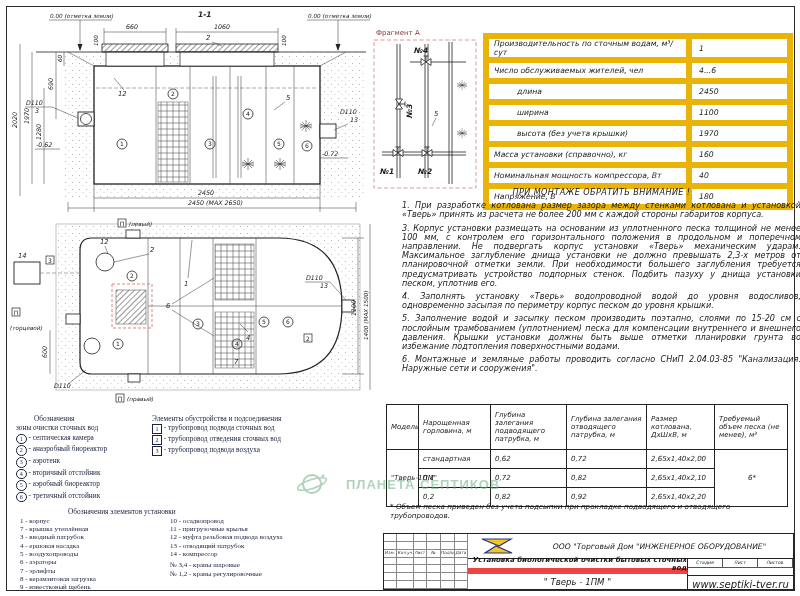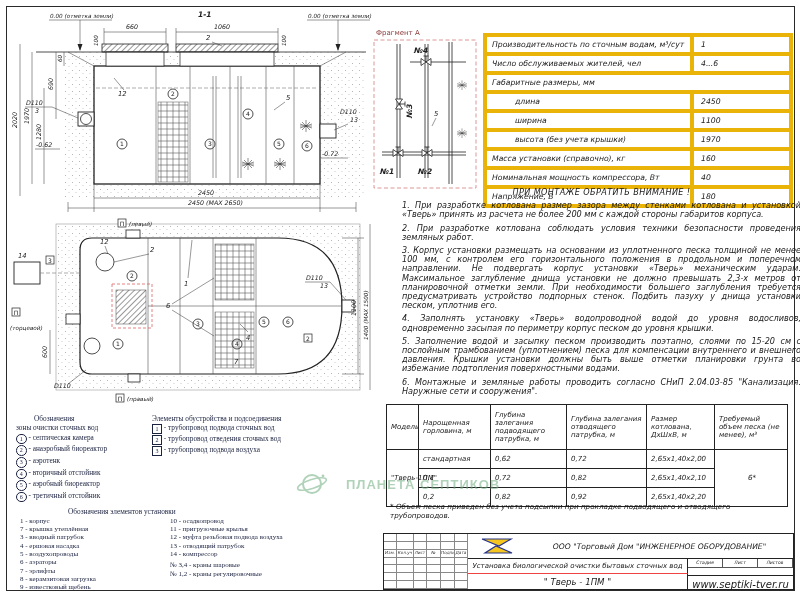--- a/index.html
+++ b/index.html
@@ -13,21 +13,21 @@
   svg .lbl{font-size:6.8px;}
   svg .zt{font-size:6px;font-style:normal;}
   svg .ttl{font-size:7.5px;font-weight:bold;}
   svg .frg{font-size:7px;fill:#8b3a3a;font-style:normal;}
   .ln{stroke:#222;stroke-width:0.8;fill:none;}
   .thin{stroke:#444;stroke-width:0.55;fill:none;}
   .dash{stroke:#777;stroke-width:0.6;stroke-dasharray:4 2;fill:none;}
 
   
   .spec{position:absolute;left:483px;top:33px;width:310px;height:152px;border-collapse:collapse;}
-  .spec td{border:4px solid #eab308;font-style:italic;font-size:7.7px;padding:0 0 0 5px;height:15px;}
+  .spec td{border:6px solid #eab308;font-style:italic;font-size:7.7px;padding:0 0 0 5px;height:15px;}
   .spec td.val{width:88px;padding-left:7px;}
   .spec td.ind{padding-left:28px;}
 
   
   .inst{position:absolute;left:398px;top:188px;width:407px;font-style:italic;
         font-size:8.1px;line-height:9.2px;text-align:justify;}
   .inst .t{text-align:center;margin-bottom:3px;letter-spacing:.4px;}
   .inst p{margin:4px;}
 
   
@@ -61,22 +61,22 @@
   .tb{position:absolute;left:383px;top:533px;width:411px;height:57px;border:1.5px solid #222;
       box-sizing:border-box;font-style:italic;}
   .tb .abs{position:absolute;box-sizing:border-box;}
   .tb-left{left:0;top:0;width:84px;height:100%;border-right:1.2px solid #222;
            display:grid;grid-template-columns:13px 17px 13px 14px 14px 13px;grid-auto-rows:1fr;}
   .tb-left div{border-right:.5px solid #888;border-bottom:.5px solid #888;font-size:4.2px;
                font-style:italic;overflow:hidden;text-align:center;line-height:6.5px;color:#333;}
   .tb-top{left:84px;top:0;right:0;height:25px;border-bottom:1px solid #222;display:flex;align-items:center;}
   .tb-logo{width:58px;display:flex;justify-content:center;}
   .tb-comp{flex:1;text-align:center;font-size:7.6px;}
-  .tb-mid{left:84px;top:25px;width:220px;height:15px;border-right:1px solid #222;border-bottom:1px solid #ef4444;
-          display:flex;align-items:center;justify-content:center;font-size:7px;text-align:right;}
+  .tb-mid{left:84px;top:25px;width:220px;height:15px;border-right:1px solid #222;border-bottom:6px solid #ef4444;
+          display:flex;align-items:center;justify-content:center;font-size:7px;text-align:right;font-weight:bold;}
   .tb-model{left:84px;top:40px;width:220px;height:15.5px;border-right:1px solid #222;
           display:flex;align-items:center;justify-content:center;font-size:8.6px;}
   .tb-right{left:304px;top:25px;right:0;bottom:0;}
   .tb-stage{display:flex;height:8px;border-bottom:.6px solid #555;}
   .tb-stage div{flex:1;border-right:.6px solid #555;font-size:4.6px;text-align:center;line-height:8px;}
   .tb-empty{height:7px;border-bottom:.8px solid #222;}
   .tb-site{height:16px;display:flex;align-items:center;justify-content:center;font-size:10px;}
 
   
   .wm{position:absolute;left:295px;top:461px;width:240px;height:46px;display:flex;align-items:center;
@@ -340,23 +340,20 @@
     <tbody>
         <tr>
           <td>Производительность по сточным водам, м³/сут</td>
           <td class="val">1</td>
         </tr>
     <tr>
           <td>Число обслуживаемых жителей, чел</td>
           <td class="val">4...6</td>
         </tr>
     <tr>
-          <td colspan="2">Габаритные размеры, мм</td>
-        </tr>
-    <tr>
           <td class="ind">длина</td>
           <td class="val">2450</td>
         </tr>
     <tr>
           <td class="ind">ширина</td>
           <td class="val">1100</td>
         </tr>
     <tr>
           <td class="ind">высота (без учета крышки)</td>
           <td class="val">1970</td>
@@ -372,21 +369,20 @@
     <tr>
           <td>Напряжение, В</td>
           <td class="val">180</td>
         </tr>
   </tbody>
     </table>
 
   <div class="inst">
     <div class="t">ПРИ МОНТАЖЕ ОБРАТИТЬ ВНИМАНИЕ !</div>
     <p>1. При разработке котлована размер зазора между стенками котлована и установкой «Тверь» принять из расчета не более 200 мм с каждой стороны габаритов корпуса.</p>
-    <p>2. При разработке котлована соблюдать условия техники безопасности проведения земляных работ.</p>
     <p>3. Корпус установки размещать на основании из уплотненного песка толщиной не менее 100 мм, с контролем его горизонтального положения в продольном и поперечном направлении. Не подвергать корпус установки «Тверь» механическим ударам. Максимальное заглубление днища установки не должно превышать 2,3-х метров от планировочной отметки земли. При необходимости большего заглубления требуется предусматривать устройство подпорных стенок. Подбить пазуху у днища установки песком, уплотнив его.</p>
     <p>4. Заполнять установку «Тверь» водопроводной водой до уровня водосливов, одновременно засыпая по периметру корпус песком до уровня крышки.</p>
     <p>5. Заполнение водой и засыпку песком производить поэтапно, слоями по 15-20 см с послойным трамбованием (уплотнением) песка для компенсации внутреннего и внешнего давления. Крышки установки должны быть выше отметки планировки грунта во избежание подтопления поверхностными водами.</p>
     <p>6. Монтажные и земляные работы проводить согласно СНиП 2.04.03-85 "Канализация. Наружные сети и сооружения".</p>
   </div>
 
   <table class="mod gost">
     <colgroup>
         <col style="width:32px">
         <col style="width:72px">

